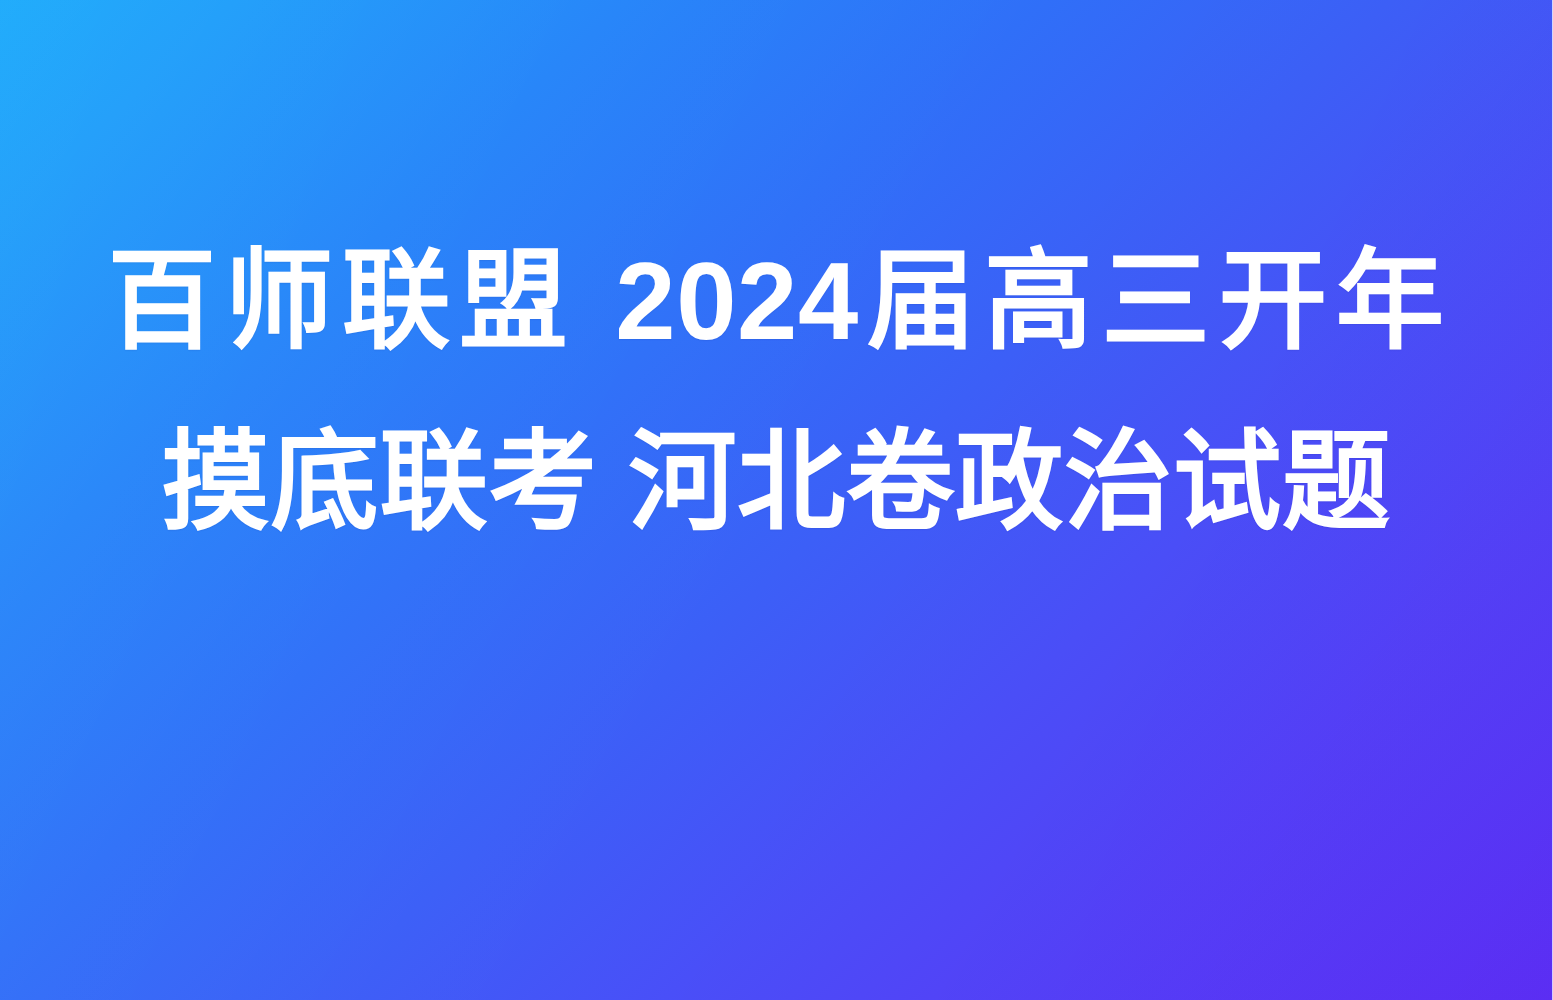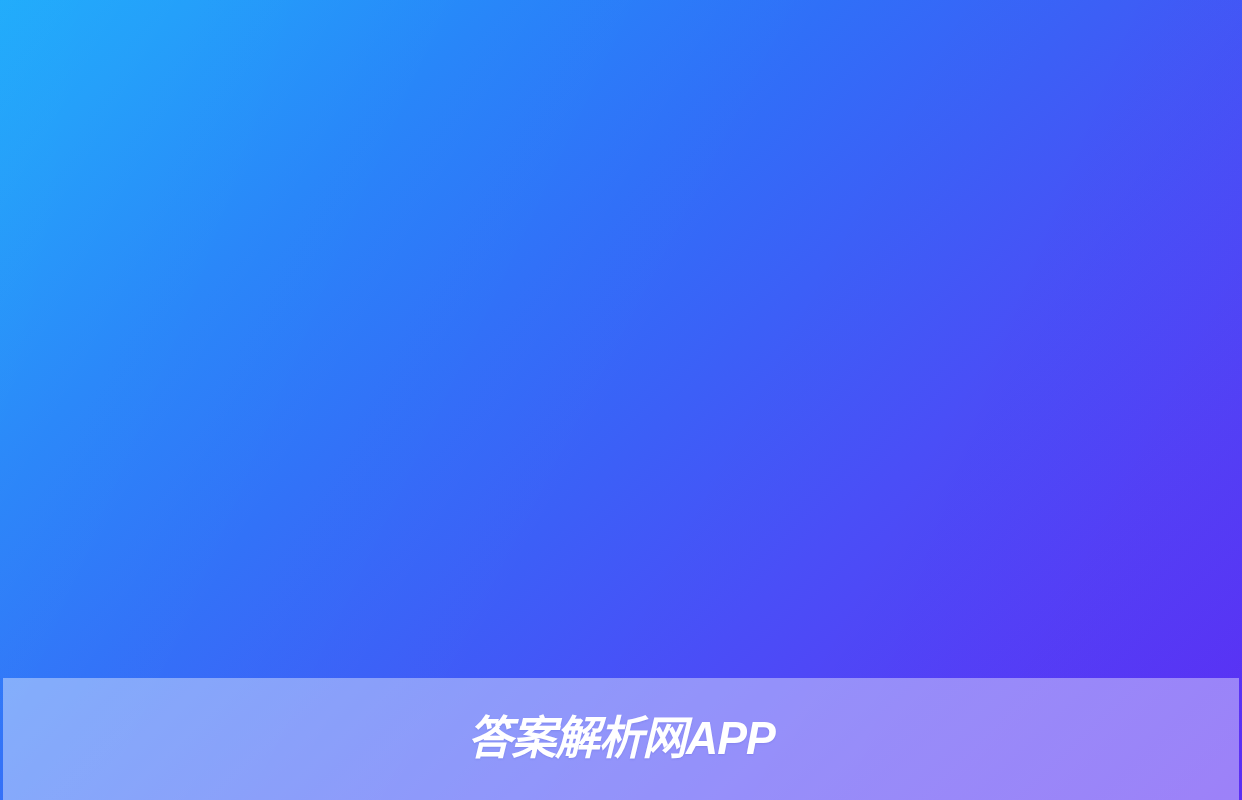--- a/index.html
+++ b/index.html
@@ -101,18 +101,18 @@
 </style>
 </head>
 <body>
 
 <div id="screen">
 
   <div class="cover-card">
     <div class="cover-sheen"></div>
   </div>
 
+  <div class="title-block">
+    <h1 class="exam-title">百师联盟 2024届高三开年摸底联考 河北卷政治试题</h1>
+  </div>
 
-  <div class="watermark-band">
-    <span class="watermark-text">答案解析网APP</span>
-  </div>
 
 </div>
 
 </body></html>

